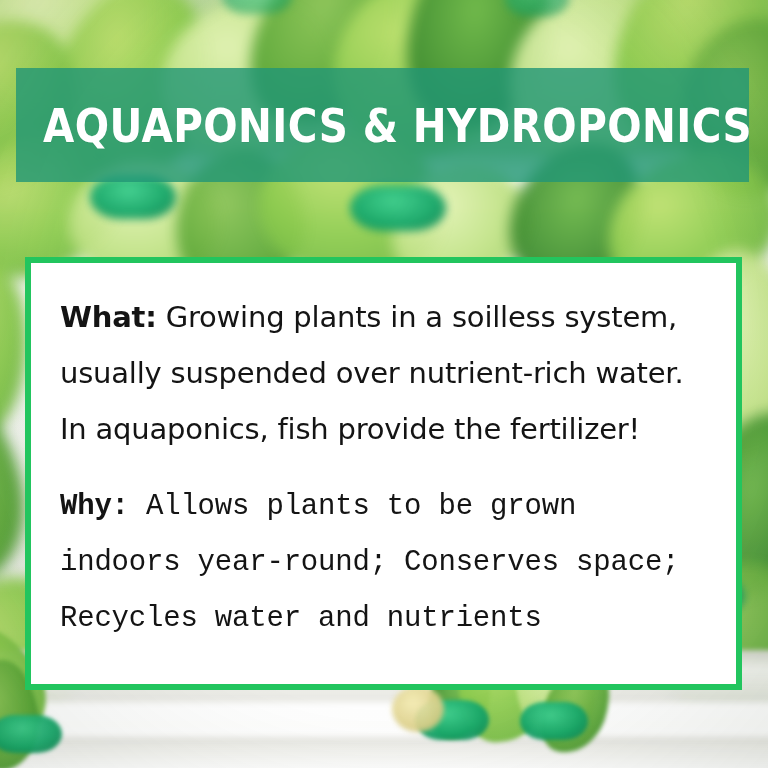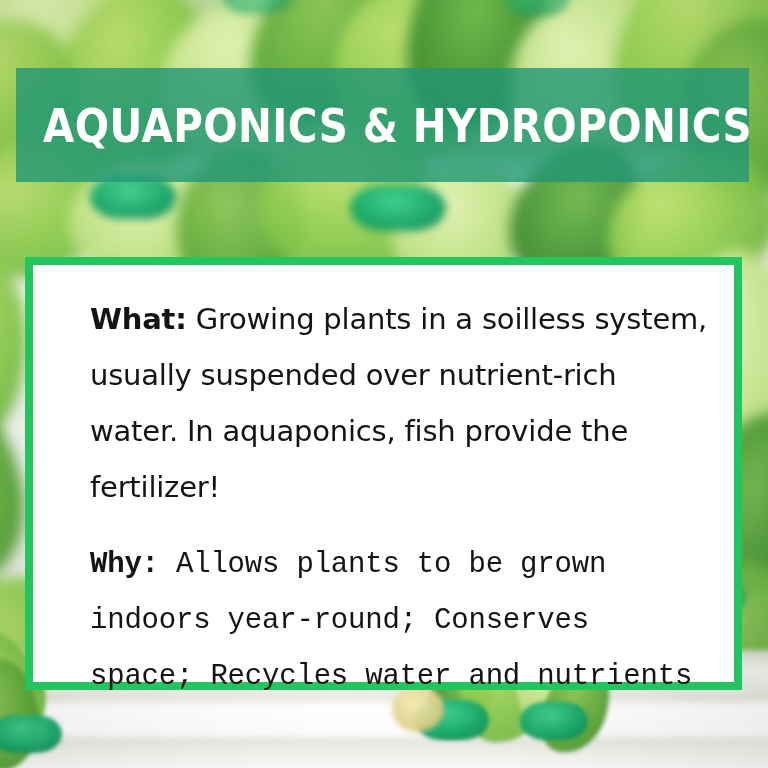--- a/index.html
+++ b/index.html
@@ -141,22 +141,21 @@
 
   
   #card {
     position: absolute;
     left: 25px;
     top: 257px;
     width: 717px;
     height: 433px;
     box-sizing: border-box;
     background: #ffffff;
-    border: 8px solid #22c55e;
-    padding-left: 28px;
+    border: 6px solid #22c55e;
   }
   #card-body {
     padding: 26px 26px 0 29px;
   }
   .para {
     margin: 0;
     color: #141414;
     font-family: "DejaVu Sans", sans-serif;
     font-size: 29px;
     line-height: 56px;

